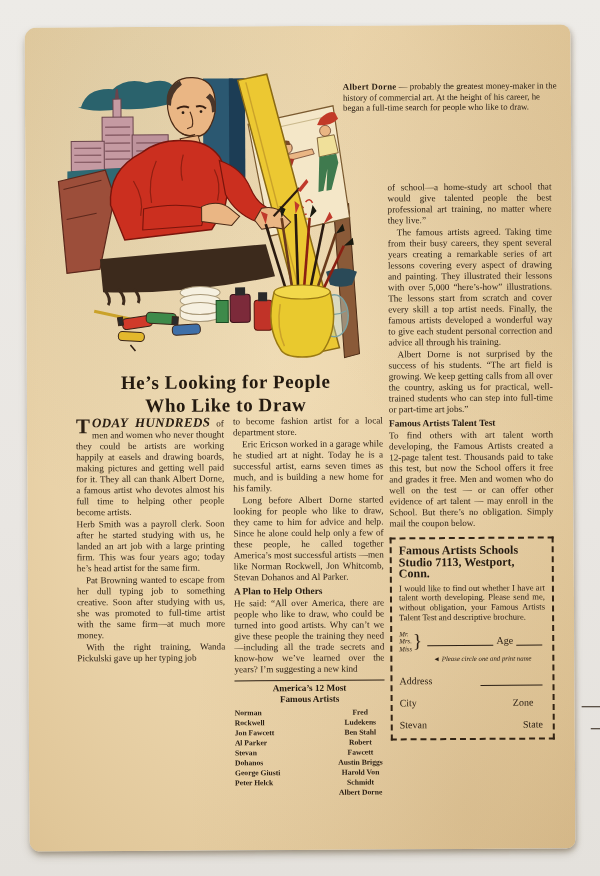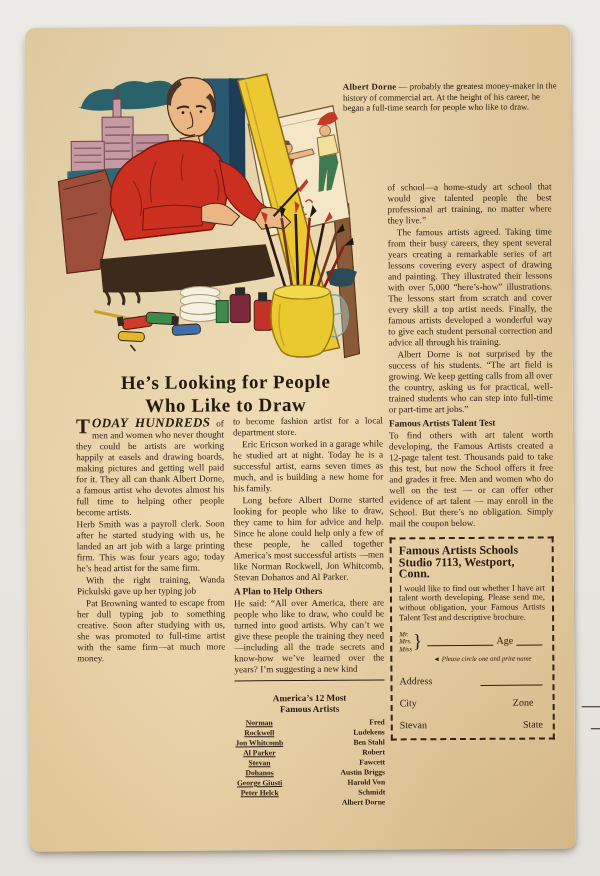--- a/index.html
+++ b/index.html
@@ -27,25 +27,25 @@
     font-weight:bold;font-size:19px;line-height:23px;letter-spacing:0.6px;color:#241a10;}
   .col{position:absolute;font-size:9.2px;line-height:11px;text-align:justify;}
   .col-left{left:49px;top:390px;width:148px;}
   .col-mid{left:206px;top:390px;width:150px;}
   .col-right{left:362px;top:157px;width:164px;}
   .col p{margin:0 0 1px 0;}
   .col p.ind{text-indent:9px;}
   .subhead{font-weight:bold;font-size:9.4px;line-height:11px;margin:3px 0 1px 0;color:#241a10;}
   .dropcap{float:left;font-weight:bold;font-size:21px;line-height:17px;margin:1px 2px 0 0;}
   .smallcaps{font-size:13px;font-weight:bold;letter-spacing:0.4px;font-style:italic;}
-  .artists-box{margin-top:5px;border-top:1.6px solid #2c2015;padding-top:12px;}
+  .artists-box{margin-top:5px;border-top:1.6px solid #2c2015;padding-top:2px;}
   .artists-title{text-align:center;font-weight:bold;font-size:9.2px;line-height:10.5px;color:#241a10;}
   .artists-cols{display:flex;margin-top:4px;font-size:7.6px;font-weight:bold;line-height:10px;}
-  .artists-l{flex:1;text-align:center;padding-right:4px;text-decoration:underline;}
-  .artists-r{flex:1;text-align:right;padding-left:4px;margin-left:44px;}
+  .artists-l{flex:1;text-align:left;padding-right:4px;}
+  .artists-r{flex:1;text-align:center;padding-left:4px;margin-left:44px;}
   .coupon{margin-top:8px;border:2px dashed #332414;padding:6px 7px 8px 7px;text-align:left;}
   .coupon-title{font-weight:bold;font-size:12px;line-height:11.5px;color:#241a10;}
   .coupon-body{font-size:8.6px;line-height:9.8px;margin-top:4px;text-align:justify;}
   .salut-row{display:flex;align-items:center;margin-top:7px;}
   .saluts{font-style:italic;font-size:6.8px;line-height:7.4px;}
   .brace{font-size:19px;font-weight:400;margin:0 2px 0 1px;}
   .fline{flex:1;border-bottom:1px solid #2c2015;height:9px;margin:0 3px;}
   .fline.short{flex:0 0 26px;}
   .flabel{font-size:10px;text-align:center;}
   .circle-note{font-style:italic;font-size:6.8px;margin:1px 0 0 34px;}
@@ -163,39 +163,39 @@
   </div>
 
   <div class="headline">
     <div>He’s Looking for People</div>
     <div>Who Like to Draw</div>
   </div>
 
   <div class="col col-left">
     <p><span class="dropcap">T</span><span class="smallcaps">ODAY HUNDREDS</span><span> of men and women who never thought they could be artists are working happily at easels and drawing boards, making pictures and getting well paid for it. They all can thank Albert Dorne, a famous artist who devotes almost his full time to helping other people become artists.</span></p>
     <p>Herb Smith was a payroll clerk. Soon after he started studying with us, he landed an art job with a large printing firm. This was four years ago; today he’s head artist for the same firm.</p>
+    <p class="ind">Pat Browning wanted to escape from her dull typing job to something creative. Soon after studying with us, she was promoted to full-time artist with the same firm—at much more money.</p>
     <p class="ind">With the right training, Wanda Pickulski gave up her typing job</p>
-    <p class="ind">Pat Browning wanted to escape from her dull typing job to something creative. Soon after studying with us, she was promoted to full-time artist with the same firm—at much more money.</p>
   </div>
 
   <div class="col col-mid">
     <p>to become fashion artist for a local department store.</p>
     <p class="ind">Eric Ericson worked in a garage while he studied art at night. Today he is a successful artist, earns seven times as much, and is building a new home for his family.</p>
     <p class="ind">Long before Albert Dorne started looking for people who like to draw, they came to him for advice and help. Since he alone could help only a few of these people, he called together America’s most successful artists —men like Norman Rockwell, Jon Whitcomb, Stevan Dohanos and Al Parker.</p>
     <div class="subhead">A Plan to Help Others</div>
     <p>He said: “All over America, there are people who like to draw, who could be turned into good artists. Why can’t we give these people the training they need—including all the trade secrets and know-how we’ve learned over the years? I’m suggesting a new kind</p>
     <div class="artists-box">
       <div class="artists-title">
         <div>America’s 12 Most</div>
         <div>Famous Artists</div>
       </div>
       <div class="artists-cols">
         <div class="artists-l">
           <div>Norman Rockwell</div>
-          <div>Jon Whitcomb</div>
+          <div>Jon Fawcett</div>
           <div>Al Parker</div>
           <div>Stevan Dohanos</div>
           <div>George Giusti</div>
           <div>Peter Helck</div>
         </div>
         <div class="artists-r">
           <div>Fred Ludekens</div>
           <div>Ben Stahl</div>
           <div>Robert Fawcett</div>
           <div>Austin Briggs</div>

